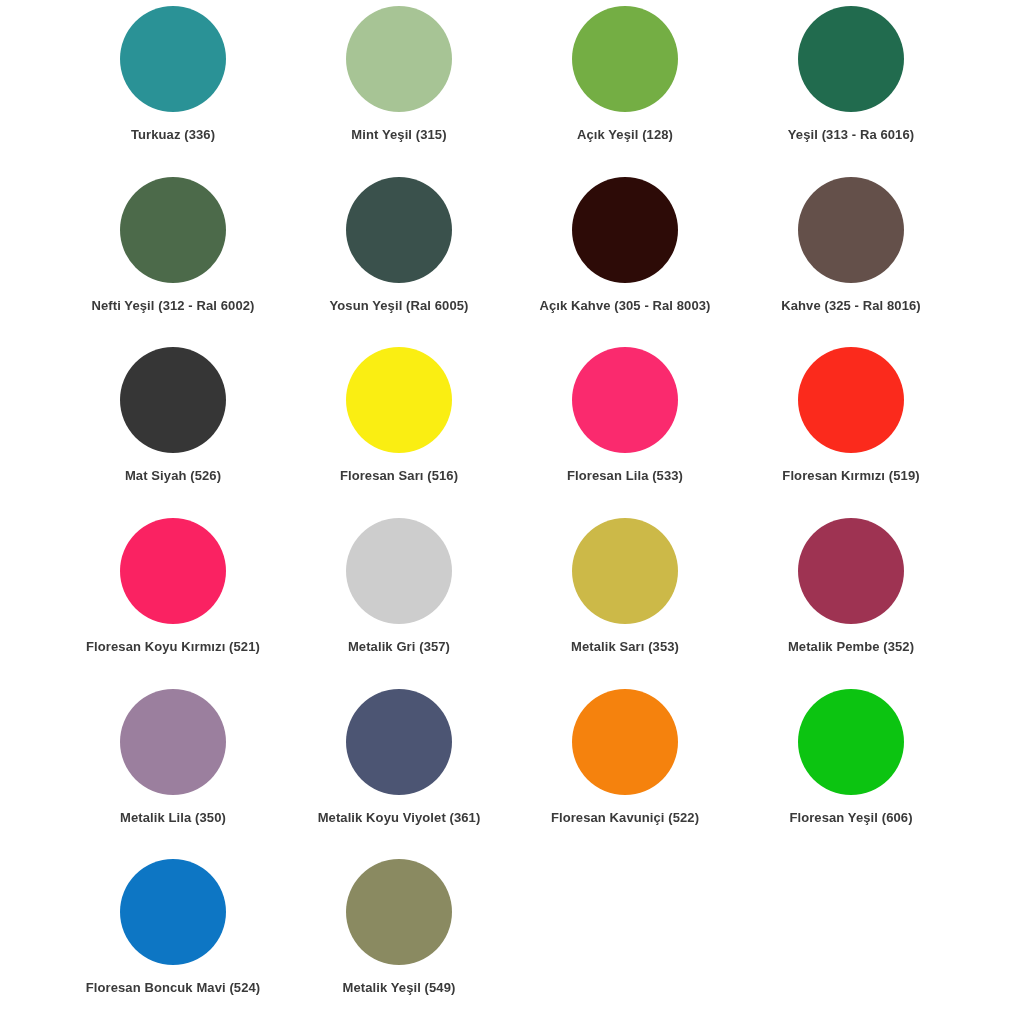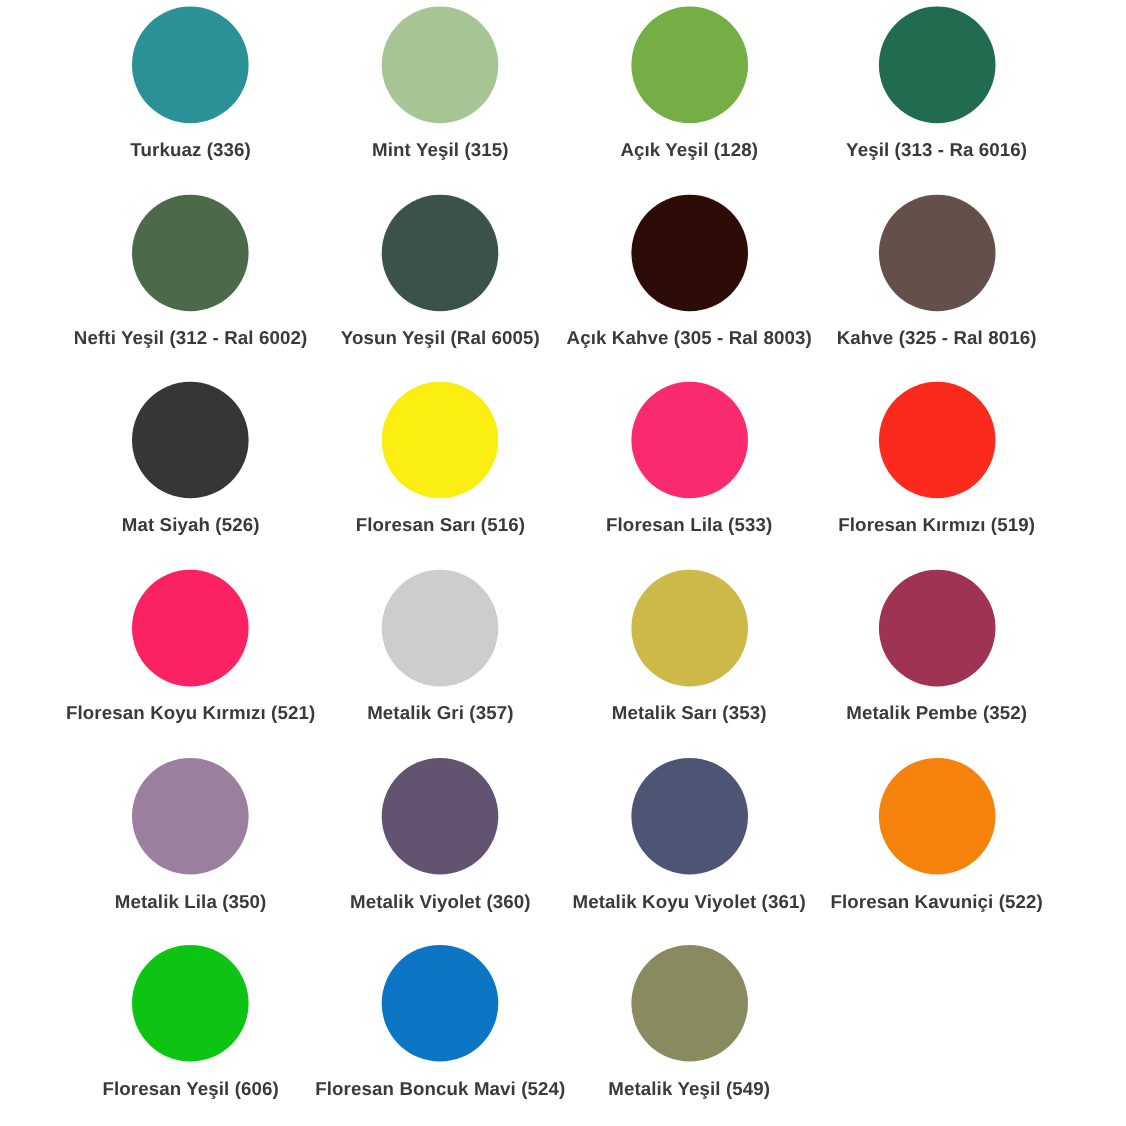--- a/index.html
+++ b/index.html
@@ -35,21 +35,21 @@
     box-sizing: border-box;
   }
   .swatch-dot {
     width: 106px;
     height: 106px;
     border-radius: 50%;
     flex: 0 0 auto;
   }
   .swatch-label {
     margin-top: 15px;
-    font-size: 17px;
+    font-size: 13px;
     font-weight: bold;
     color: #3a3a3a;
     text-align: center;
     letter-spacing: 0.1px;
     line-height: 1.2;
     white-space: nowrap;
   }
 </style>
 </head>
 <body>
@@ -117,24 +117,20 @@
     </div>
     <div class="swatch-cell">
       <div class="swatch-dot" style="background: rgb(158, 51, 82);"></div>
       <div class="swatch-label">Metalik Pembe (352)</div>
     </div>
     <div class="swatch-cell">
       <div class="swatch-dot" style="background: rgb(155, 127, 158);"></div>
       <div class="swatch-label">Metalik Lila (350)</div>
     </div>
     <div class="swatch-cell">
-      <div class="swatch-dot" style="background: rgb(99, 82, 112);"></div>
-      <div class="swatch-label">Metalik Viyolet (360)</div>
-    </div>
-    <div class="swatch-cell">
       <div class="swatch-dot" style="background: rgb(76, 85, 115);"></div>
       <div class="swatch-label">Metalik Koyu Viyolet (361)</div>
     </div>
     <div class="swatch-cell">
       <div class="swatch-dot" style="background: rgb(245, 130, 13);"></div>
       <div class="swatch-label">Floresan Kavuniçi (522)</div>
     </div>
     <div class="swatch-cell">
       <div class="swatch-dot" style="background: rgb(12, 196, 17);"></div>
       <div class="swatch-label">Floresan Yeşil (606)</div>

